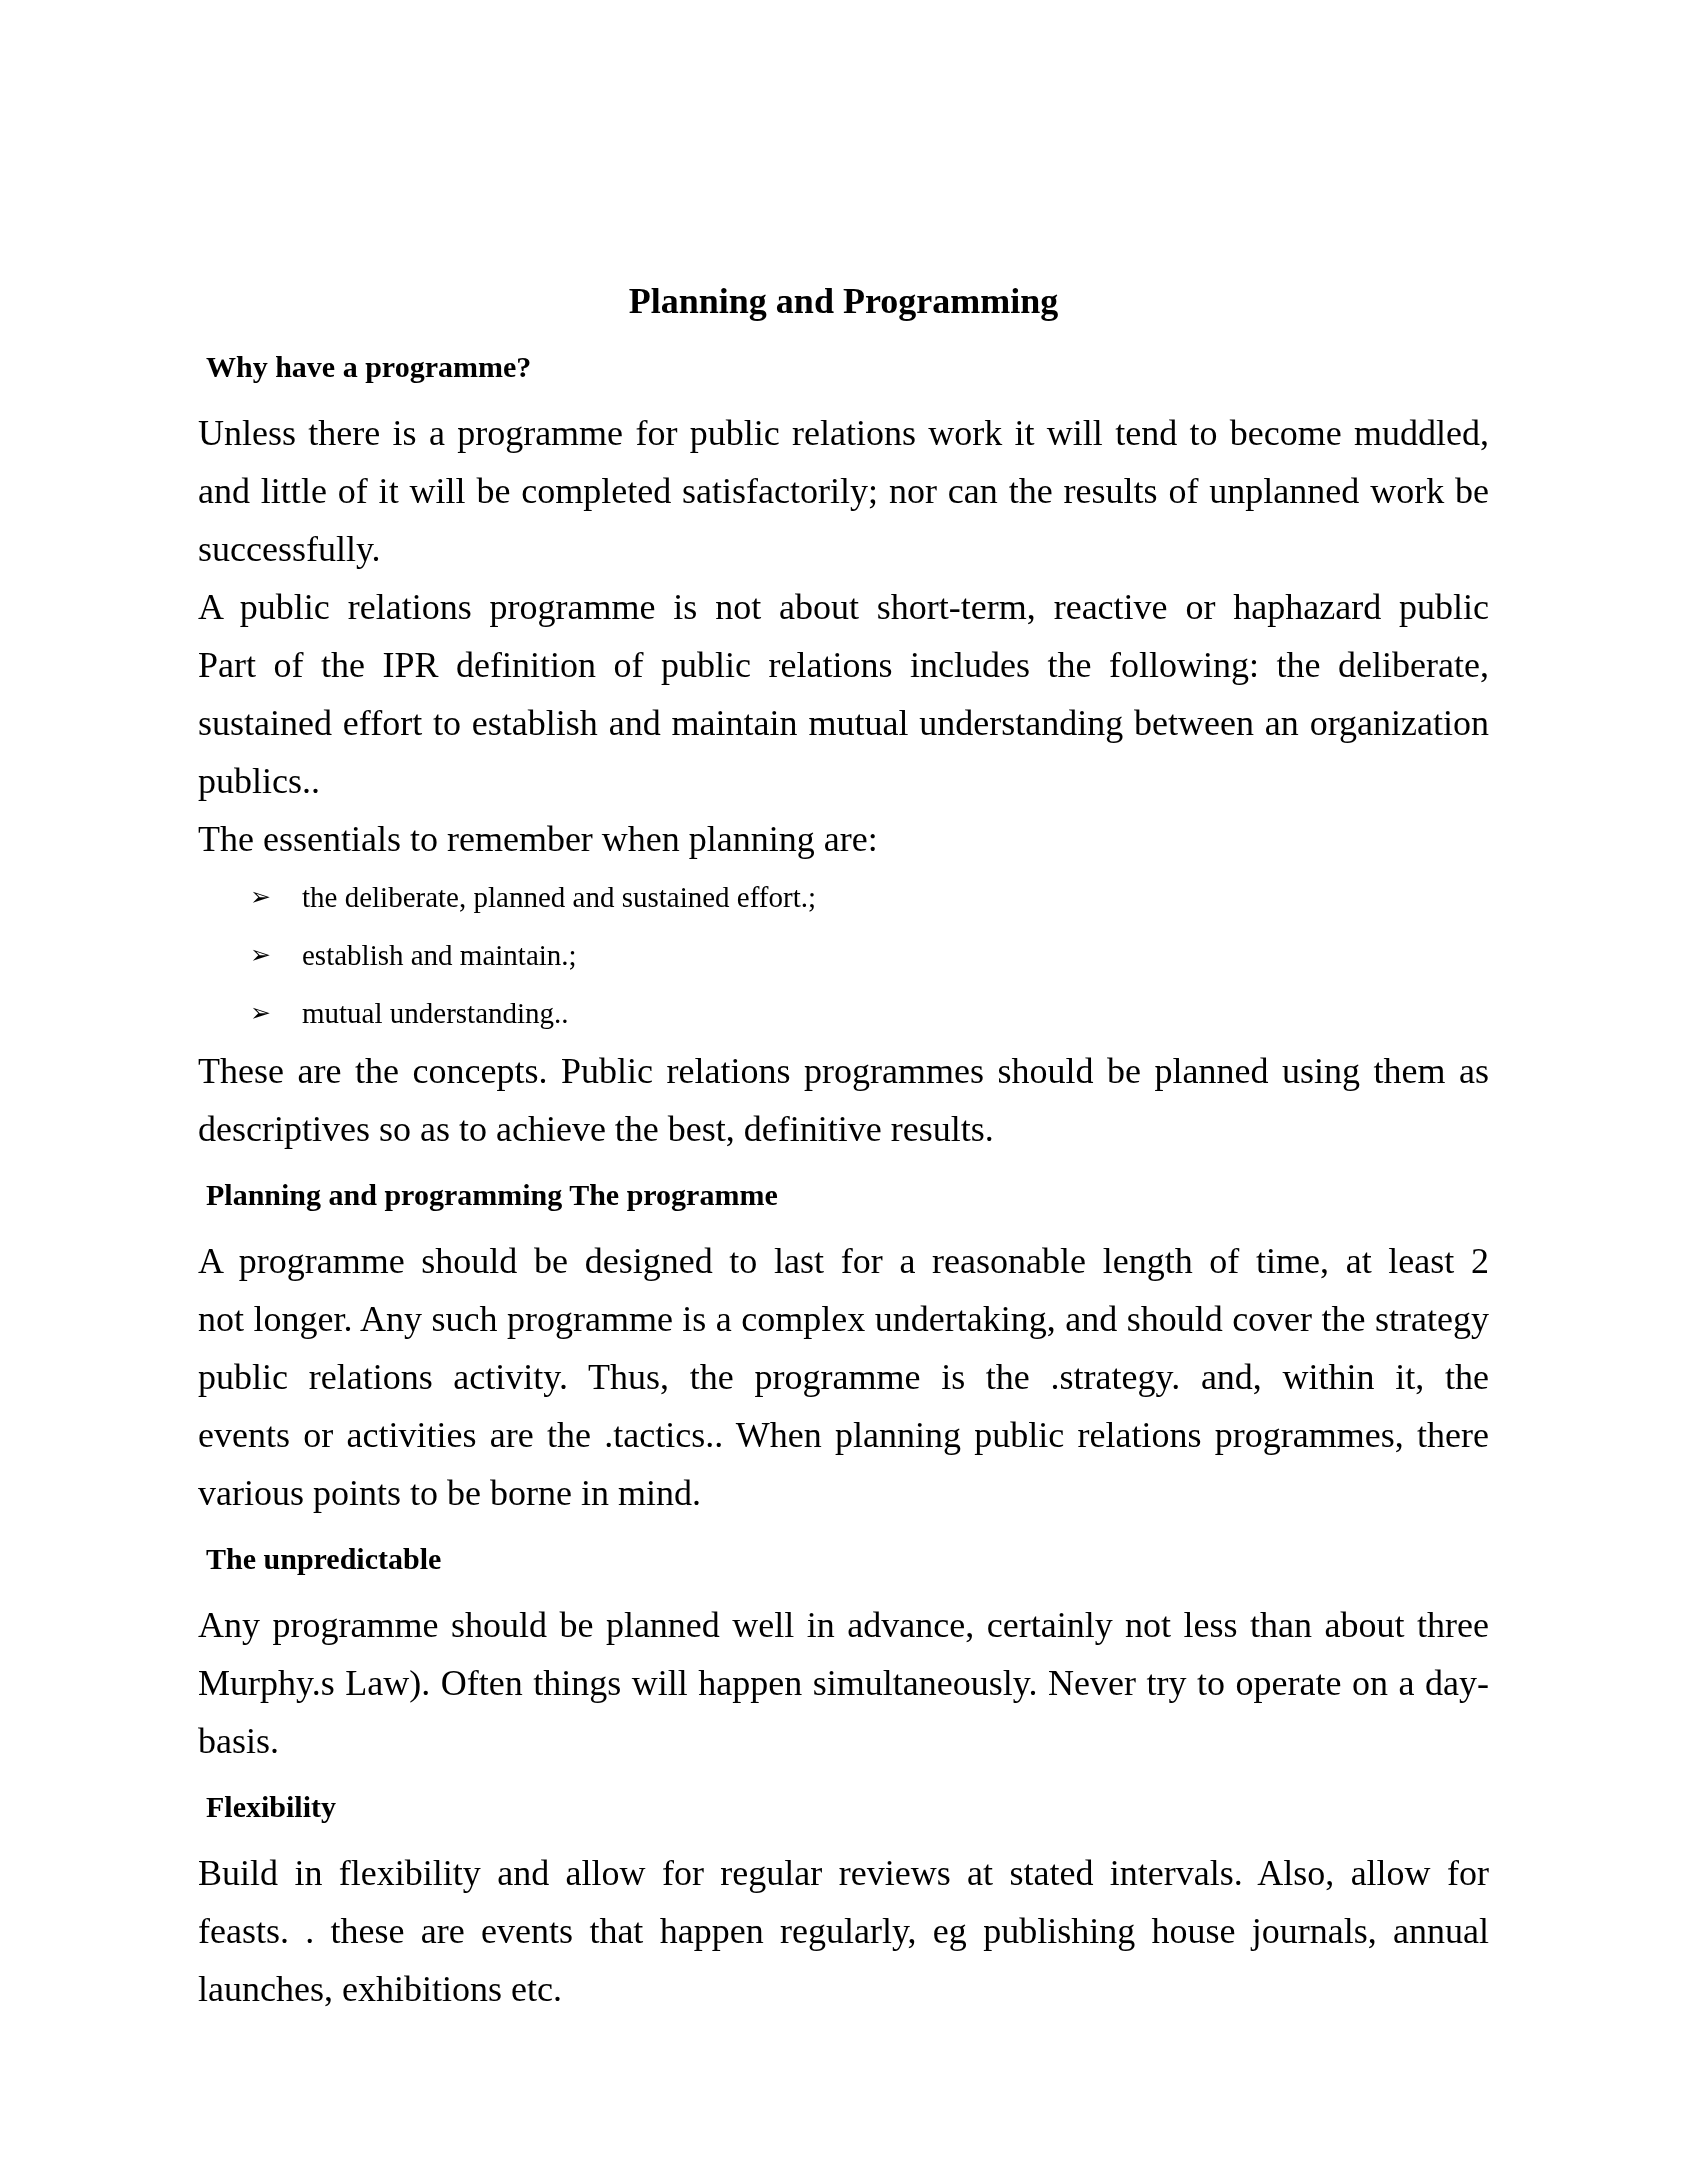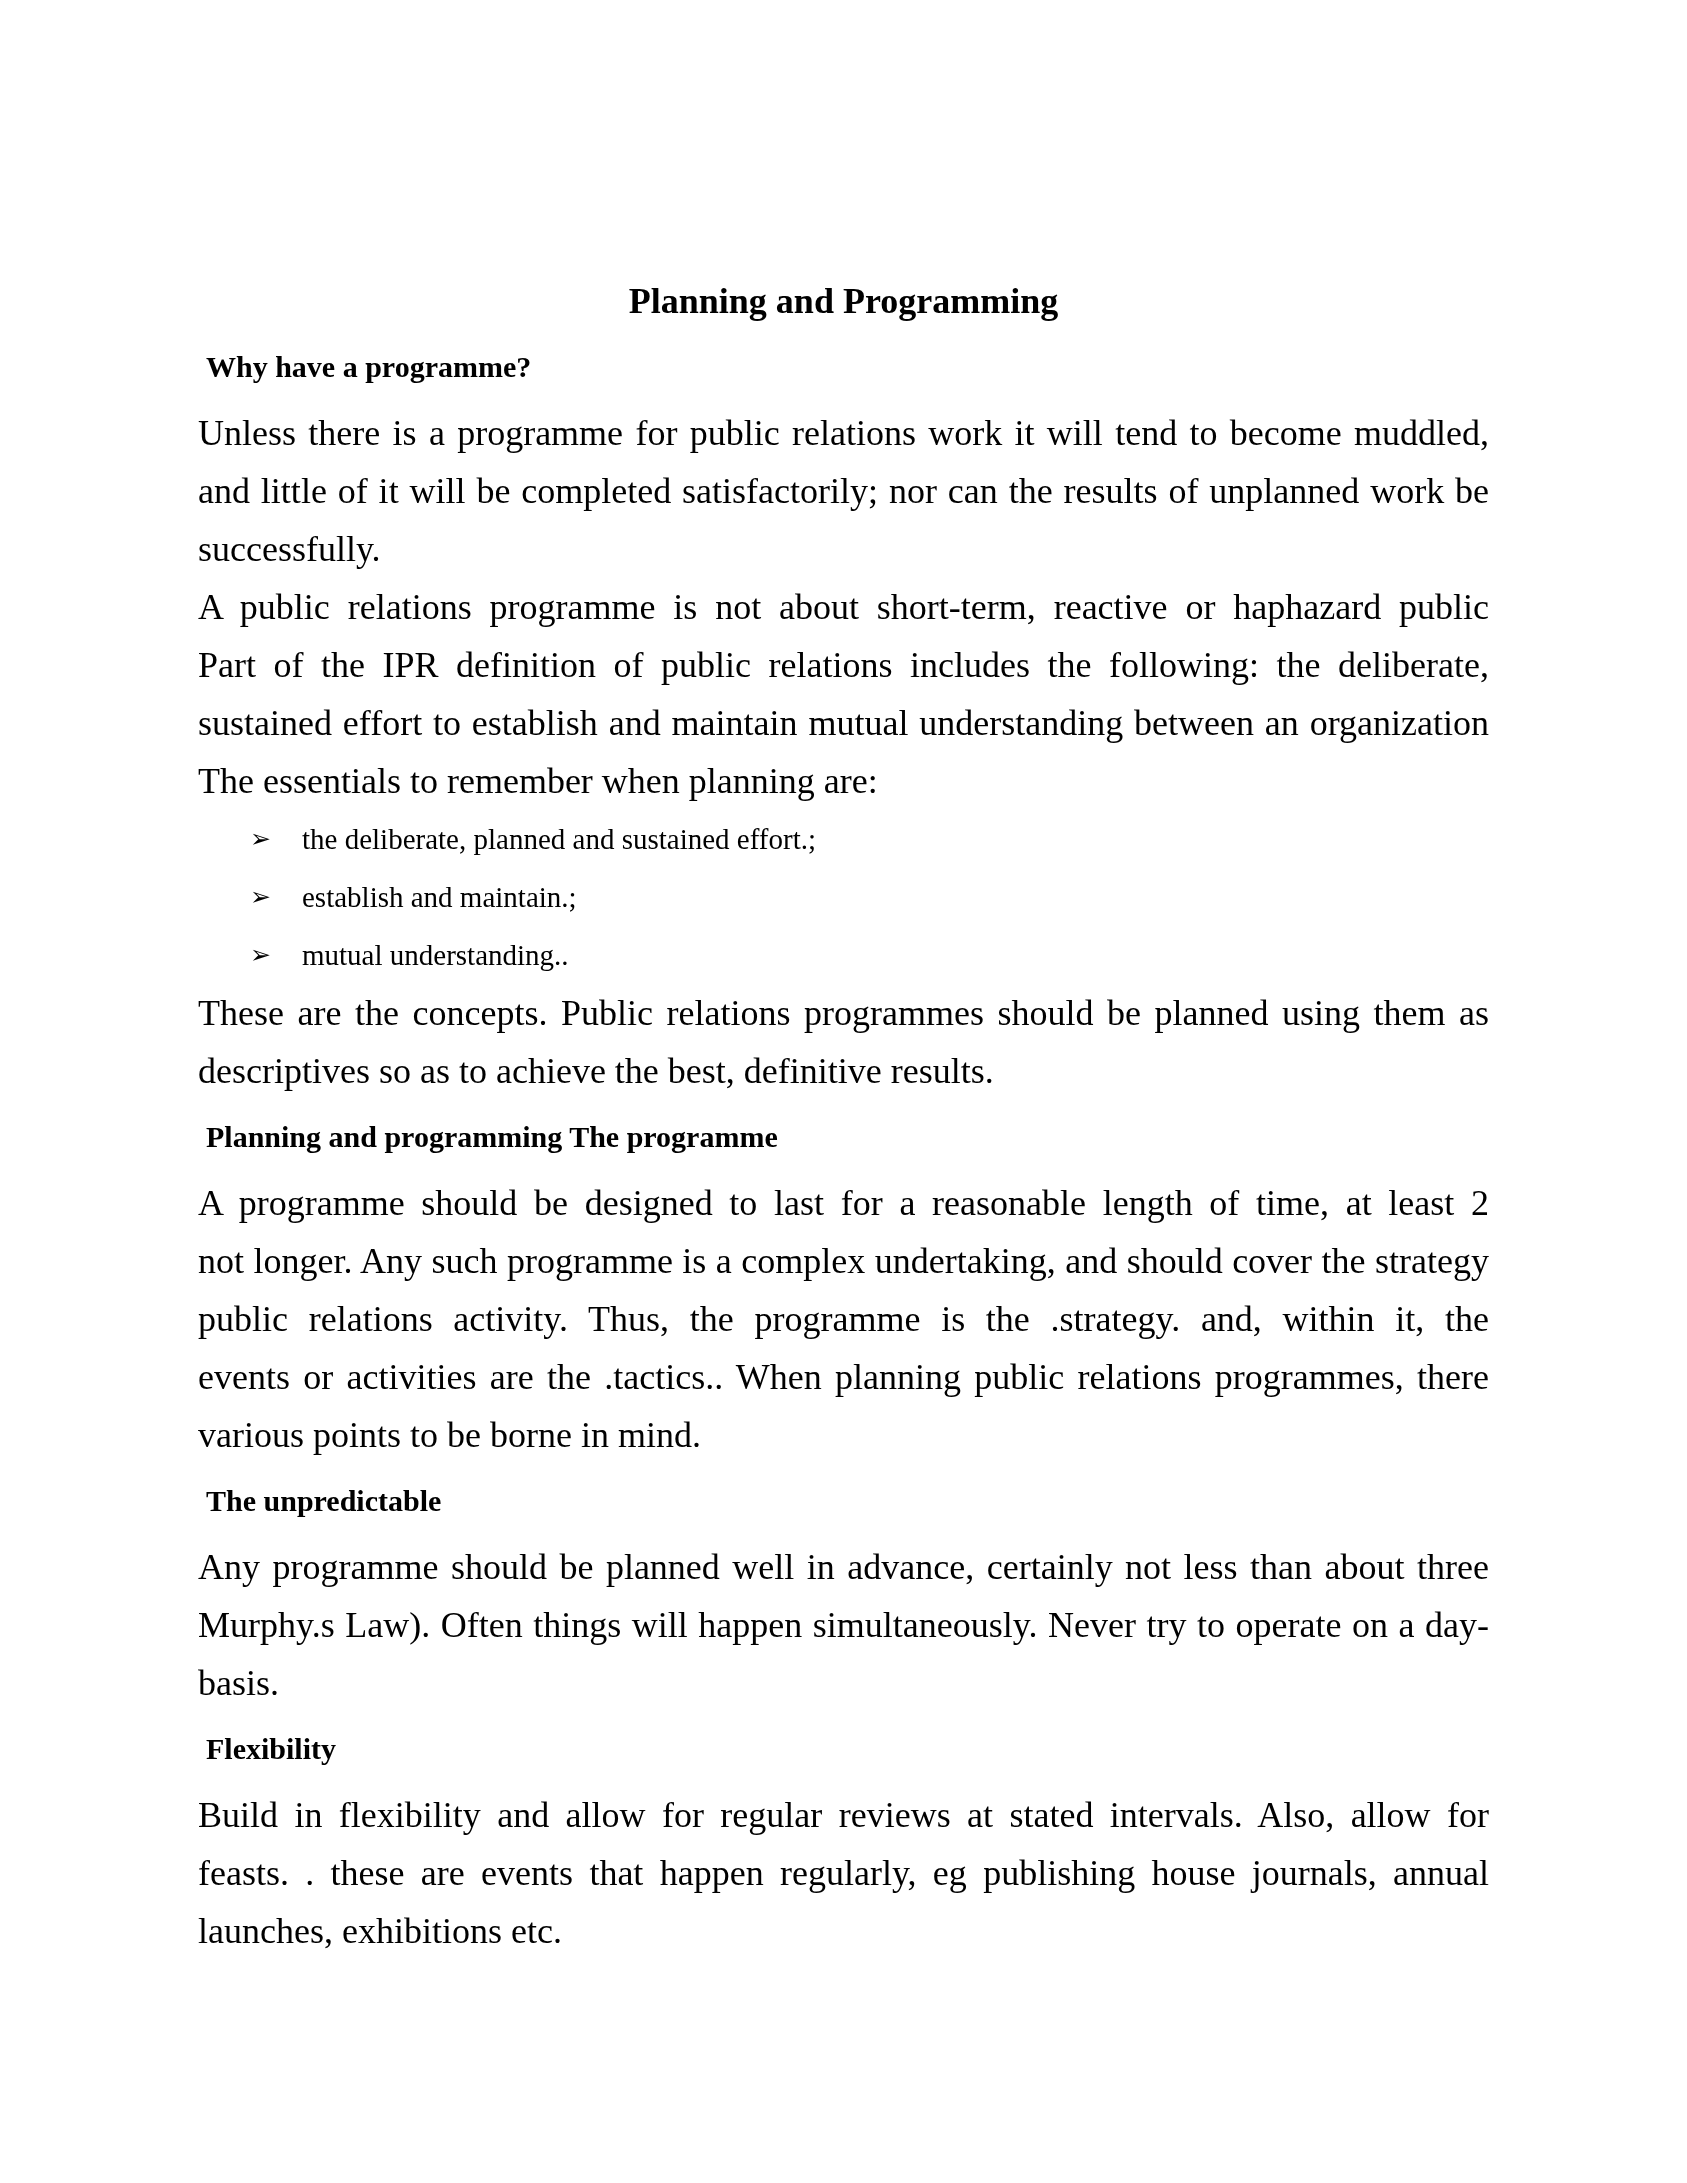--- a/index.html
+++ b/index.html
@@ -84,20 +84,21 @@
   <p class="para">
     <span class="line">Unless there is a programme for public relations work it will tend to become muddled, disjointed</span>
     <span class="line">and little of it will be completed satisfactorily; nor can the results of unplanned work be analysed</span>
     <span class="line last">successfully.</span>
   </p>
 
   <p class="para">
     <span class="line">A public relations programme is not about short-term, reactive or haphazard public relations.</span>
     <span class="line">Part of the IPR definition of public relations includes the following: the deliberate, planned and</span>
     <span class="line">sustained effort to establish and maintain mutual understanding between an organization and its</span>
+    <span class="line last">publics..</span>
   </p>
 
   <p class="para">
     <span class="line last">The essentials to remember when planning are:</span>
   </p>
 
   <ul class="bullets">
     <li class="bullet-item">
       <span class="bullet-glyph">➢</span>
       <span>the deliberate, planned and sustained effort.;</span>

